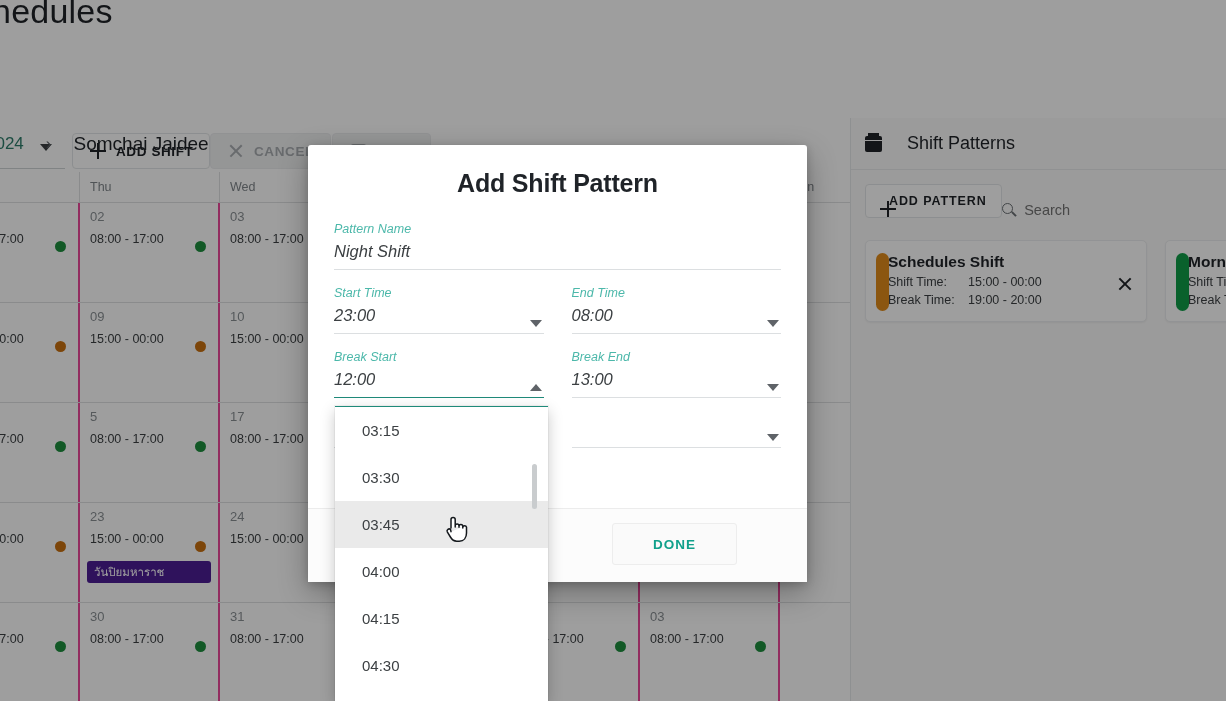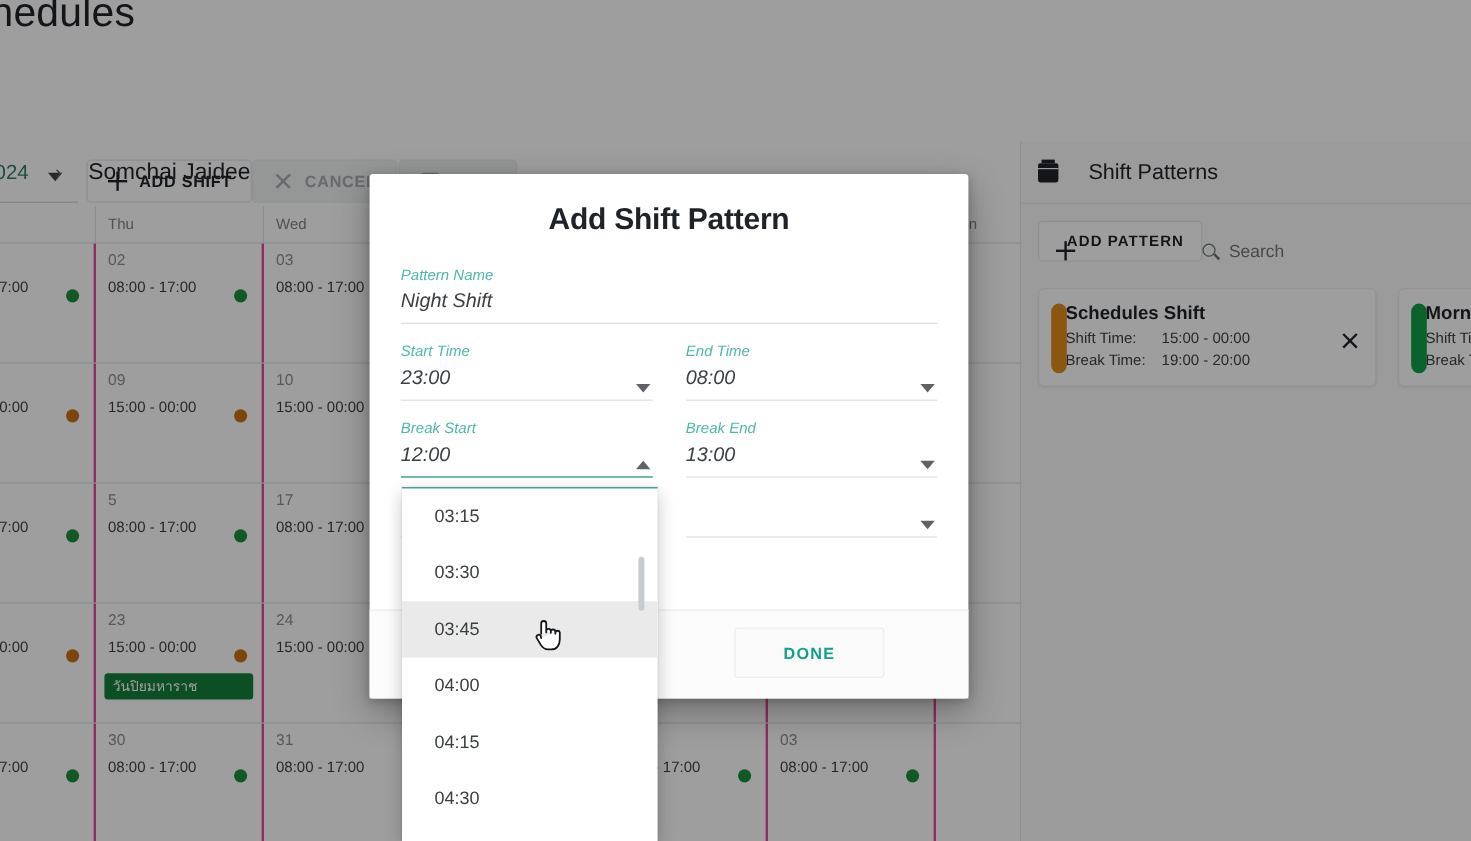--- a/index.html
+++ b/index.html
@@ -332,21 +332,21 @@
           <div class="cal-row">
             <div class="cal-cell">
               <div class="cal-date">22</div>
               <div class="cal-time">15:00 - 00:00</div>
               <span class="cal-dot" style="background: rgb(201, 112, 15);"></span>
             </div>
             <div class="cal-cell">
               <div class="cal-date">23</div>
               <div class="cal-time">15:00 - 00:00</div>
               <span class="cal-dot" style="background: rgb(201, 112, 15);"></span>
-              <div class="cal-holiday" style="background: #15803d;">วันปิยมหาราช</div>
+              <div class="cal-holiday" style="background: #4c1d95;">วันปิยมหาราช</div>
             </div>
             <div class="cal-cell">
               <div class="cal-date">24</div>
               <div class="cal-time">15:00 - 00:00</div>
               <span class="cal-dot" style="background: rgb(201, 112, 15);"></span>
             </div>
             <div class="cal-cell">
               <div class="cal-date">25</div>
               <div class="cal-time">15:00 - 00:00</div>
               <span class="cal-dot" style="background: rgb(201, 112, 15);"></span>

